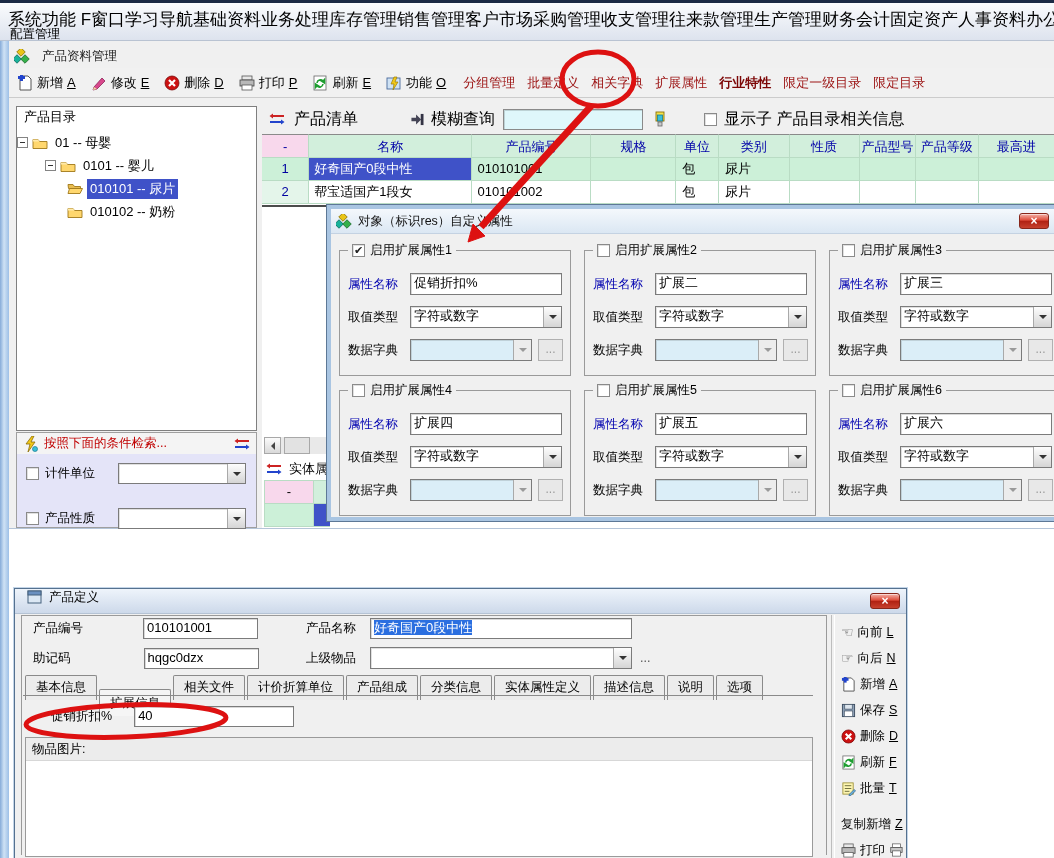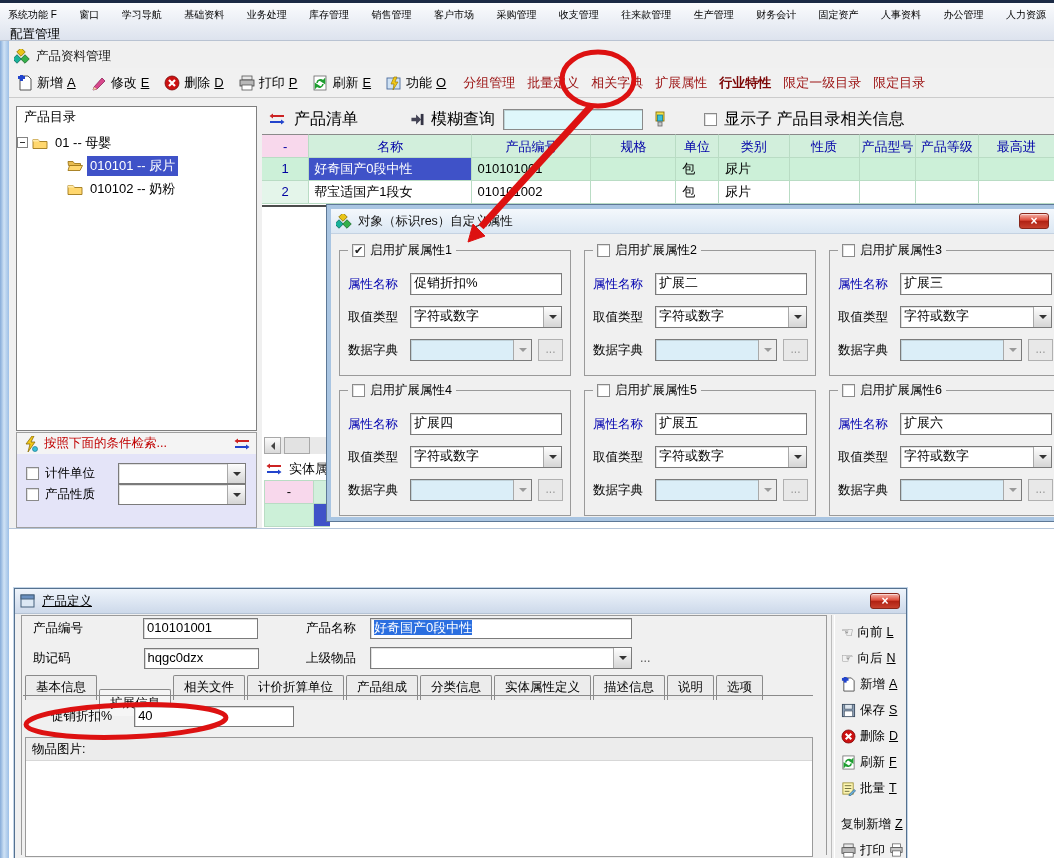--- a/index.html
+++ b/index.html
@@ -4,47 +4,47 @@
 <style>
   html,body{margin:0;padding:0;}
   body{
     position:relative;width:1054px;height:858px;overflow:hidden;background:#fff;
     font-family:"Liberation Sans","DejaVu Sans",sans-serif;font-size:12px;color:#000;
   }
   .nw{white-space:nowrap;}
   
   .menubar{position:absolute;left:0;top:0;width:1054px;height:41px;box-sizing:border-box;
     background:linear-gradient(#fafbfd,#dde3ee);border-top:3px solid #1b2a45;border-bottom:1px solid #b9c3d2;}
-  .menurow1{position:absolute;left:8px;right:8px;top:5px;display:flex;justify-content:space-between;font-size:10px;}
+  .menurow1{position:absolute;left:8px;right:8px;top:5px;display:flex;justify-content:space-between;font-size:17px;}
   .menurow2{position:absolute;left:10px;top:23px;font-size:12.5px;}
   .menu-item{cursor:default;}
   
   .mdi-strip{position:absolute;left:0;top:41px;width:9px;height:817px;
     background:linear-gradient(90deg,#86abd8,#cfe2f5 45%,#9dbfe6);}
   .main-win-bg{position:absolute;left:9px;top:41px;width:1045px;height:487px;background:#f0f0f0;border-bottom:1px solid #b4c4d8;}
-  .win-title{position:absolute;left:9px;top:45px;width:1040px;height:22px;display:flex;align-items:center;gap:6px;padding-left:5px;color:#222;font-size:12.5px;}
+  .win-title{position:absolute;left:9px;top:45px;width:1040px;height:22px;display:flex;align-items:center;gap:12px;padding-left:5px;color:#222;font-size:12.5px;}
   .win-toolbar{position:absolute;left:9px;top:68px;width:1045px;height:30px;box-sizing:border-box;background:#f1f1f1;
     border-bottom:1px solid #cccccc;display:flex;align-items:center;gap:15px;padding-left:8px;font-size:13px;}
   .tbtn{display:flex;align-items:center;gap:4px;cursor:default;}
   .tlinks{display:flex;gap:12px;margin-left:2px;}
   .tlink{color:var(--link_red,#9b1111);cursor:default;}
   .tlink.bold{font-weight:bold;color:#7c0606;}
   
   .tree-header{position:absolute;left:16px;top:106px;width:241px;height:21px;box-sizing:border-box;border:1px solid #7f7f7f;background:#fff;line-height:19px;padding-left:7px;font-size:13px;}
   .tree-box{position:absolute;left:16px;top:126px;width:241px;height:305px;box-sizing:border-box;border:1px solid #7f7f7f;border-top:none;background:#fff;overflow:hidden;padding-top:5px;}
   .tree-row{height:23px;display:flex;align-items:center;gap:4px;font-size:13px;}
   .tree-row .lbl{padding:1px 3px;}
   .tree-row .lbl.selected{background:var(--sel_blue,#3f52c8);color:#fff;}
   .ind0{}.ind1{padding-left:28px;}.ind2{padding-left:50px;}
   .expander{width:11px;height:11px;box-sizing:border-box;border:1px solid #848484;background:#fff;position:relative;flex:0 0 auto;}
   .expander::after{content:"";position:absolute;left:2px;right:2px;top:4px;height:1px;background:#333;}
   
   .filter-header{position:absolute;left:16px;top:432px;width:241px;height:23px;box-sizing:border-box;border:1px solid #9f9f9f;background:#f4f4f4;display:flex;align-items:center;gap:5px;padding:0 6px;color:#c00000;font-size:12.5px;}
   .filter-header .spacer{flex:1;}
-  .filter-panel{position:absolute;left:16px;top:454px;width:241px;height:74px;box-sizing:border-box;border:1px solid #9f9f9f;border-top:none;background:var(--lavender_bg,#e4e4f8);display:flex;flex-direction:column;gap:0;padding-top:9px;}
+  .filter-panel{position:absolute;left:16px;top:454px;width:241px;height:74px;box-sizing:border-box;border:1px solid #9f9f9f;border-top:none;background:var(--lavender_bg,#e4e4f8);display:flex;flex-direction:column;gap:24px;padding-top:9px;}
   .filter-row{display:flex;align-items:center;gap:6px;padding-left:9px;font-size:12.5px;}
   .filter-row .combo{width:128px;height:21px;margin-left:auto;margin-right:10px;}
   
   .list-underlay{position:absolute;left:262px;top:134px;width:792px;height:394px;background:#fff;}
   .list-bar{position:absolute;left:262px;top:104px;width:792px;height:30px;display:flex;align-items:center;background:#f0f0f0;font-size:16px;}
   .fuzzy-input{width:138px;height:19px;margin-left:8px;background:#dff7fb;border:1px solid #8a8a8a;box-shadow:inset 1px 1px 0 rgba(0,0,0,.15);}
   .ptable{position:absolute;left:262px;top:134px;width:792px;height:71px;overflow:hidden;border-bottom:2px solid #4c4c4c;}
   .trow{display:flex;}
   .tcell{box-sizing:border-box;border-right:1px solid #b9dcc4;border-bottom:1px solid #b9dcc4;overflow:hidden;font-size:13px;line-height:22px;}
   .thead .tcell{height:24px;background:var(--header_green_bg,#d2efdc);color:var(--header_text_blue,#0000a8);text-align:center;border-top:1px solid #8a8a8a;line-height:23px;}
@@ -107,21 +107,21 @@
   .g-row.r-type{top:55px;justify-content:center;}
   .g-row.r-dict{top:88px;}
   .g-name-lbl{color:#0000b0;}
   .g-inp{width:152px;height:22px;}
   .g-combo{width:152px;height:22px;}
   .g-combo-dis{width:122px;height:22px;}
   .g-row .dots{margin-left:6px;}
   
   .prod-dlg{position:absolute;left:14px;top:588px;width:893px;height:272px;box-sizing:border-box;z-index:10;
     background:#f0f0f0;border:1px solid #55718f;outline:1px solid #c3d5e8;}
-  .prod-title{height:24px;background:linear-gradient(#eef4fb,#cdd9ea);display:flex;align-items:center;gap:6px;padding-left:5px;font-size:12.5px;border-bottom:1px solid #b5c3d4;text-decoration:underline;}
+  .prod-title{height:24px;background:linear-gradient(#eef4fb,#cdd9ea);display:flex;align-items:flex-start;gap:6px;padding-left:12px;font-size:12.5px;border-bottom:1px solid #b5c3d4;}
   .prod-close{right:6px;top:4px;width:30px;height:16px;}
   .prod-body{position:absolute;left:6px;top:26px;width:806px;height:240px;box-sizing:border-box;border:1px solid #9a9a9a;border-bottom:none;}
   .fld{position:absolute;display:flex;align-items:center;font-size:12.5px;}
   .fld .flabel{flex:0 0 auto;}
   .sel{background:#2b6fe0;color:#fff;}
   .tabs{position:absolute;left:10px;top:84px;display:flex;align-items:flex-end;font-size:12.5px;}
   .tab{box-sizing:border-box;border:1px solid #8a8a8a;border-bottom:none;background:#ececec;padding:3px 10px 4px 10px;margin-right:2px;border-radius:2px 2px 0 0;}
   .tab.active{background:#f5f5f5;padding-top:5px;position:relative;top:16px;font-weight:normal;}
   .tabs-base{position:absolute;left:8px;top:106px;width:790px;height:1px;background:#8a8a8a;}
   .pic-box{position:absolute;left:10px;top:148px;width:788px;height:120px;box-sizing:border-box;border:1px solid #9a9a9a;background:#fff;}
@@ -313,20 +313,27 @@
 
 <div class="tree-header nw">产品目录</div>
 <div class="tree-box">
   <div class="tree-row ind0">
     <span class="expander"></span>
     <svg class="ic" width="16" height="14" viewBox="0 0 16 14">
         <use href="#i-folder"></use>
       </svg>
     <span class="lbl nw">01 -- 母婴</span>
   </div>
+  <div class="tree-row ind1">
+    <span class="expander"></span>
+    <svg class="ic" width="16" height="14" viewBox="0 0 16 14">
+        <use href="#i-folder"></use>
+      </svg>
+    <span class="lbl nw">0101 -- 婴儿</span>
+  </div>
   <div class="tree-row ind2">
     <svg class="ic" width="16" height="16" viewBox="0 0 16 16">
         <use href="#i-folder-open"></use>
       </svg>
     <span class="lbl selected nw">010101 -- 尿片</span>
   </div>
   <div class="tree-row ind2">
     <svg class="ic" width="16" height="14" viewBox="0 0 16 14">
         <use href="#i-folder"></use>
       </svg>

